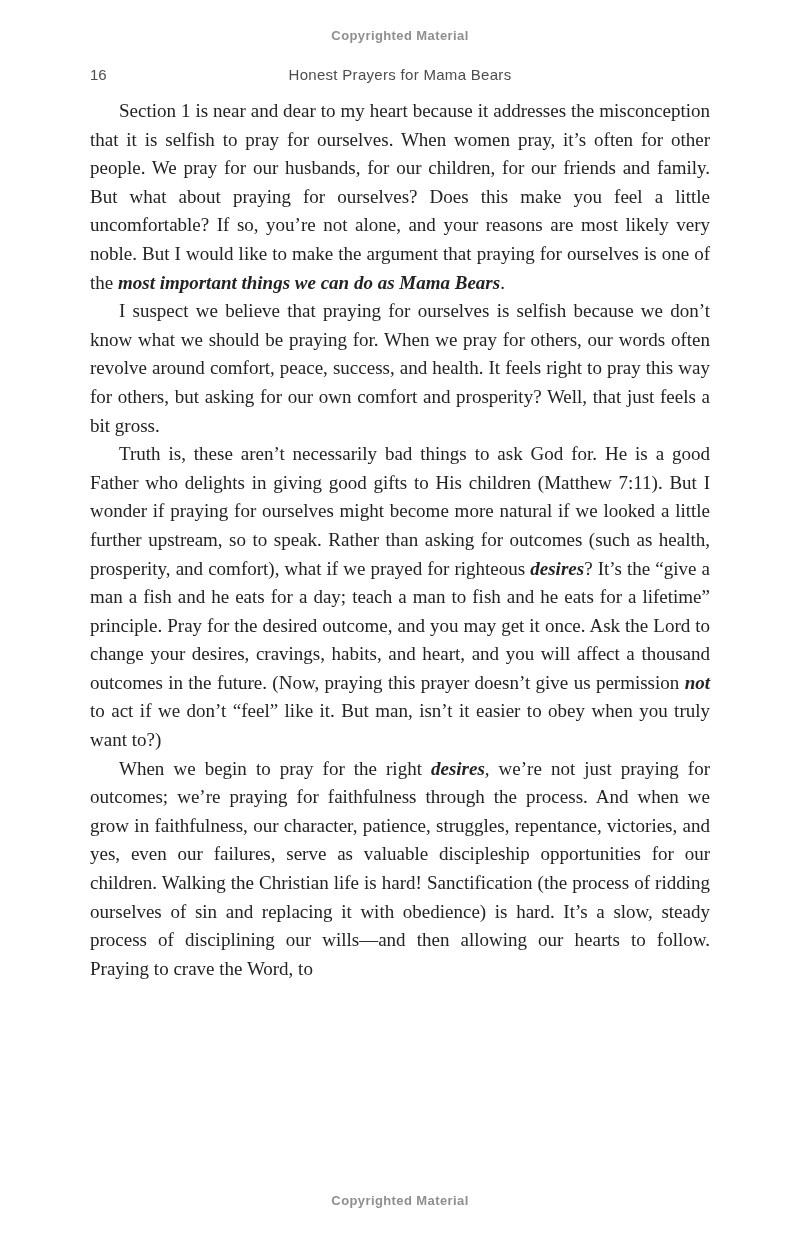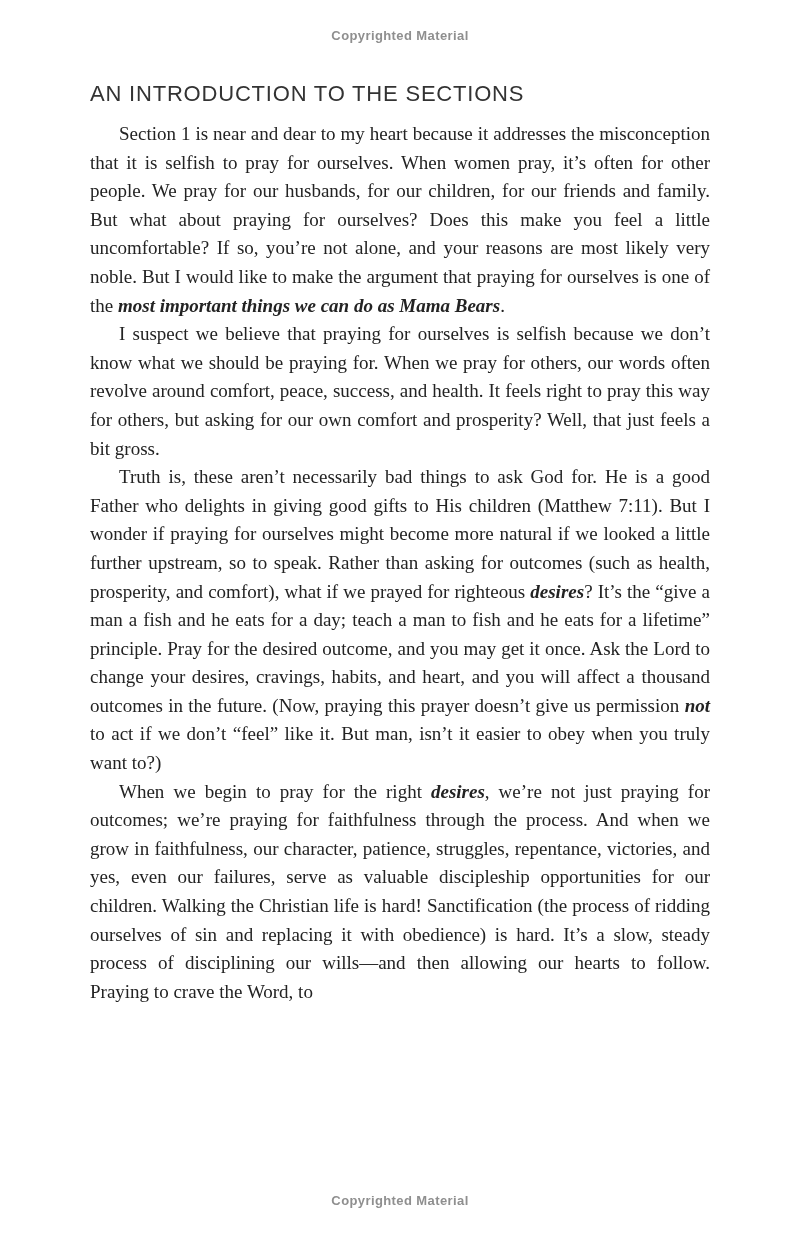--- a/index.html
+++ b/index.html
@@ -79,22 +79,25 @@
     font-weight: bold;
   }
 </style>
 </head>
 <body>
 
 <div class="page">
 
   <div class="copyright-top">Copyrighted Material</div>
 
+  <div class="running-head-row">
+    <span class="page-number">16</span>
+    <span class="running-head">Honest Prayers for Mama Bears</span>
+  </div>
 
-  <h1 class="section-heading">AN INTRODUCTION TO THE SECTIONS</h1>
 
   <div class="body-text">
       <p class="para"><span>Section 1 is near and dear to my heart because it addresses the misconception that it is selfish to pray for ourselves. When women pray, it’s often for other people. We pray for our husbands, for our children, for our friends and family. But what about praying for ourselves? Does this make you feel a little uncomfortable? If so, you’re not alone, and your reasons are most likely very noble. But I would like to make the argument that praying for ourselves is one of the </span><em>most important things we can do as Mama Bears</em><span>.</span></p>
       <p class="para"><span>I suspect we believe that praying for ourselves is selfish because we don’t know what we should be praying for. When we pray for others, our words often revolve around comfort, peace, success, and health. It feels right to pray this way for others, but asking for our own comfort and prosperity? Well, that just feels a bit gross.</span></p>
       <p class="para"><span>Truth is, these aren’t necessarily bad things to ask God for. He is a good Father who delights in giving good gifts to His children (Matthew 7:11). But I wonder if praying for ourselves might become more natural if we looked a little further upstream, so to speak. Rather than asking for outcomes (such as health, prosperity, and comfort), what if we prayed for righteous </span><em>desires</em><span>? It’s the “give a man a fish and he eats for a day; teach a man to fish and he eats for a lifetime” principle. Pray for the desired outcome, and you may get it once. Ask the Lord to change your desires, cravings, habits, and heart, and you will affect a thousand outcomes in the future. (Now, praying this prayer doesn’t give us permission </span><em>not</em><span> to act if we don’t “feel” like it. But man, isn’t it easier to obey when you truly want to?)</span></p>
       <p class="para"><span>When we begin to pray for the right </span><em>desires</em><span>, we’re not just praying for outcomes; we’re praying for faithfulness through the process. And when we grow in faithfulness, our character, patience, struggles, repentance, victories, and yes, even our failures, serve as valuable discipleship opportunities for our children. Walking the Christian life is hard! Sanctification (the process of ridding ourselves of sin and replacing it with obedience) is hard. It’s a slow, steady process of disciplining our wills—and then allowing our hearts to follow. Praying to crave the Word, to</span></p>
     </div>
 
   <div class="copyright-bottom">Copyrighted Material</div>
 

